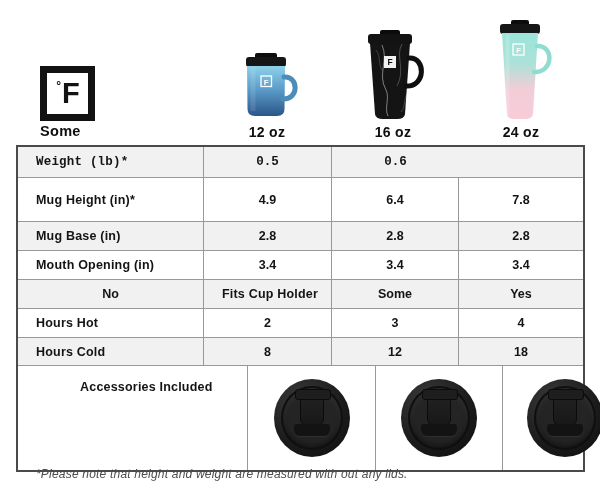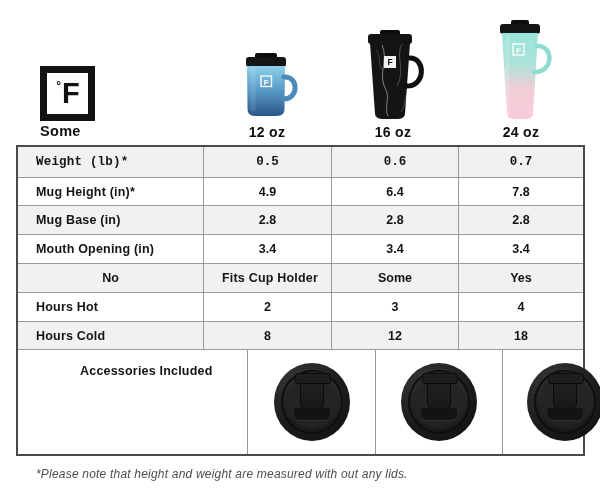--- a/index.html
+++ b/index.html
@@ -42,21 +42,21 @@
   .mug.m24 { left:478px; top:20px; }
 
   
   .spec-table {
     position:absolute; left:16px; top:145px; width:569px;
     border:2px solid #4a4a4a; background:#fff;
   }
   .trow { display:grid; grid-template-columns:186px 128px 127px 124px; border-bottom:1px solid #999; }
   .trow:last-child { border-bottom:none; }
   .trow.gray { background:#f1f1f1; }
-  .trow.h31 { height:31px;font-family:Liberation Mono, monospace; } .trow.h28 { height:28px; }
+  .trow.h31 { height:31px;font-family:Liberation Mono, monospace; } .trow.h28 { height:44px; }
   .trow.h29 { height:29px; } .trow.h30 { height:28px; }
   .trow.hacc { height:104px; background:#fff;margin-left:44px; }
   .cell { display:flex; align-items:center; border-right:1px solid #999; overflow:hidden; }
   .cell:last-child { border-right:none; }
   .cell.lbl { padding-left:18px; font-size:12.5px; font-weight:600; letter-spacing:.2px; color:#141414; }
   .cell.val { justify-content:center; font-size:12.5px; font-weight:600; color:#141414;text-align:center; }
   .trow.hacc .cell.lbl { align-items:flex-start; padding-top:14px; }
   .trow.hacc .cell.val { justify-content:center; align-items:center; }
 
   
@@ -143,21 +143,20 @@
   <div class="col-head c1">12 oz</div>
   <div class="col-head c2">16 oz</div>
   <div class="col-head c3">24 oz</div>
 
   <div class="spec-table">
 
     <div class="trow gray h31">
       <div class="cell lbl">Weight (lb)*</div>
       <div class="cell val">0.5</div>
       <div class="cell val">0.6</div>
-      <div class="cell val">0.7</div>
     </div>
 
     <div class="trow h28">
       <div class="cell lbl">Mug Height (in)*</div>
       <div class="cell val">4.9</div>
       <div class="cell val">6.4</div>
       <div class="cell val">7.8</div>
     </div>
 
     <div class="trow gray h29">

